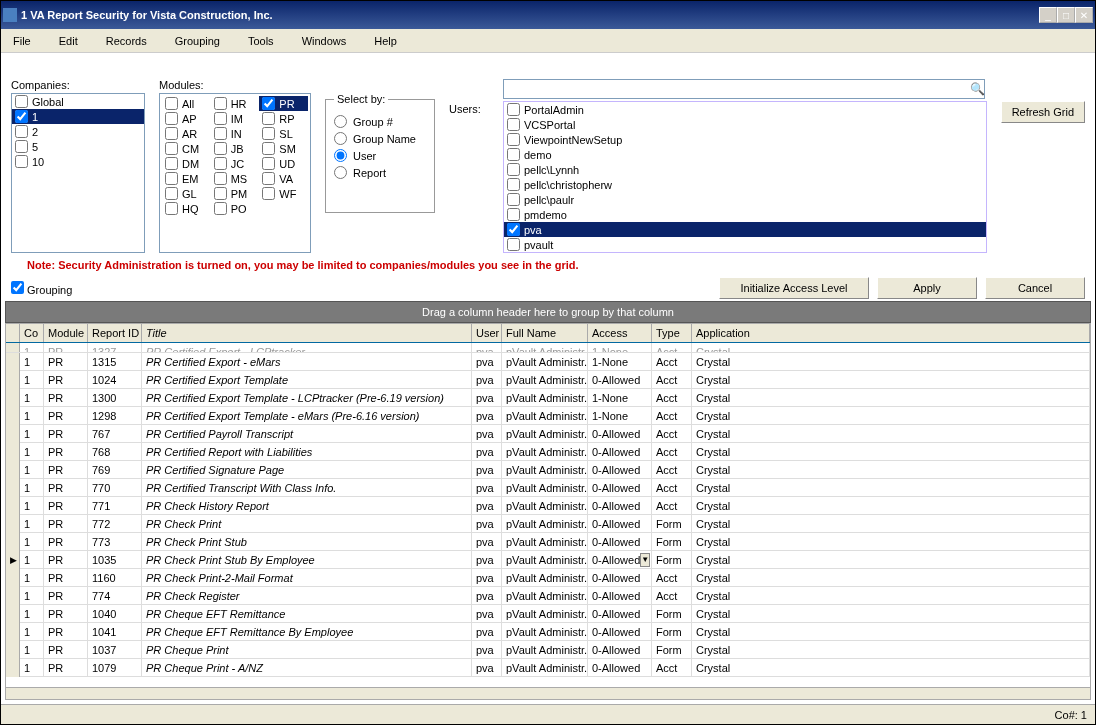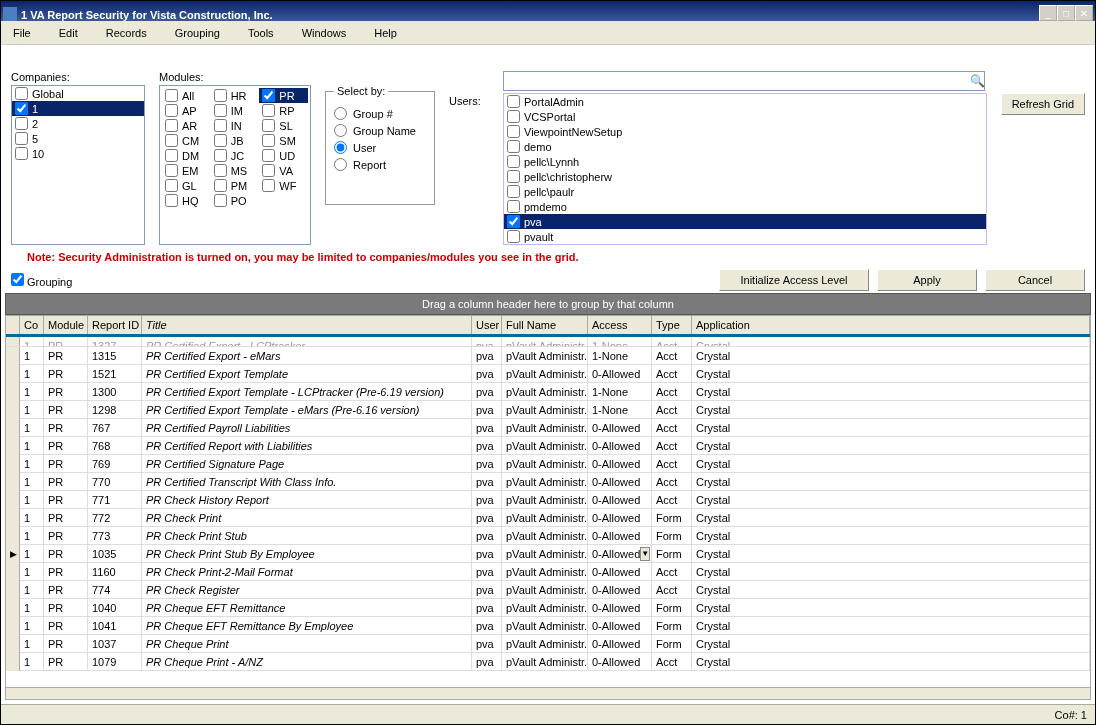--- a/index.html
+++ b/index.html
@@ -1,17 +1,17 @@
 <!DOCTYPE html>
 <html><head>
 <meta charset="utf-8">
 <style>
 * { box-sizing: border-box; margin: 0; padding: 0; }
 body { font-family: Tahoma, Arial, sans-serif; font-size: 11px; background: #fff; width: 1096px; height: 725px; overflow: hidden; border: 1px solid #000; display: flex; flex-direction: column; }
-.titlebar { background: linear-gradient(#0a246a, #3b5998); color: #fff; height: 20px; display: flex; align-items: flex-end; padding: 0 2px; }
+.titlebar { background: linear-gradient(#0a246a, #3b5998); color: #fff; height: 28px; display: flex; align-items: center; padding: 0 2px; }
 .titlebar .icon { width: 14px; height: 14px; background: #4a80c0; margin-right: 4px; display: inline-block; }
 .titlebar .title { flex: 1; font-weight: bold; font-size: 11px; }
 .winbtns { display: flex; gap: 0; }
 .winbtn { width: 18px; height: 16px; background: #d4d0c8; border: 1px outset #fff; font-size: 10px; display: flex; align-items: center; justify-content: center; cursor: pointer; font-family: "Arial"; }
 .menubar { background: #ece9d8; height: 24px; display: flex; align-items: center; padding: 0 6px; gap: 16px; border-bottom: 1px solid #ccc; }
 .menubar span { cursor: pointer; padding: 2px 6px; }
 .topzone { display: flex; padding: 6px 10px 2px 10px; gap: 14px; margin-top: 20px; }
 .label { font-size: 11px; margin-bottom: 2px; display: block; }
 .listbox { border: 1px solid #7f9db9; background: #fff; width: 134px; height: 160px; overflow: auto; font-size: 11px; }
 .listbox.mods { width: 152px; column-count: 3; column-gap: 0; height: 160px; padding: 2px; }
@@ -25,21 +25,21 @@
 .searchwrap { display: flex; align-items: center; }
 .searchbox { flex: 1; height: 20px; border: 1px solid #7f9db9; padding: 2px 4px; font-size: 11px; }
 .searchicon { width: 18px; text-align: center; margin-left: -16px; color: #7aa; font-size: 12px; }
 .userslist { flex: 1; border: 1px solid #c4b5fd; background: #fff; margin-top: 2px; height: 156px; overflow-y: scroll; }
 .btn { background: #ece9d8; border: 1px solid #888; border-top-color: #fff; border-left-color: #fff; padding: 2px 10px; height: 22px; cursor: pointer; font-size: 11px; }
 .note { color: #c00; font-weight: bold; font-size: 11px; padding: 4px 26px; }
 .toolbar2 { display: flex; align-items: center; padding: 2px 10px; gap: 8px; }
 .toolbar2 .spacer { flex: 1; }
 .groupbar { background: #7a7a7a; color: #fff; text-align: center; font-size: 11px; padding: 4px; border: 1px solid #555; margin: 0 4px; }
 .gridwrap { flex: 1; margin: 0 4px 4px 4px; border: 1px solid #aaa; display: flex; flex-direction: column; overflow: hidden; position: relative; }
-.gridhead { background: #ece9d8; display: flex; border-bottom: 3px solid #0369a1; font-size: 11px; }
+.gridhead { background: #ece9d8; display: flex; border-bottom: 1px solid #0369a1; font-size: 11px; }
 .gh { border-right: 1px solid #aaa; padding: 3px 4px; white-space: nowrap; overflow: hidden; }
 .gridbody { flex: 1; overflow-y: scroll; background: #fff; }
 .grow { display: flex; border-bottom: 1px solid #ddd; height: 18px; align-items: center; font-size: 11px; }
 .gc { border-right: 1px solid #ddd; padding: 0 4px; white-space: nowrap; overflow: hidden; height: 18px; line-height: 18px; }
 .rowsel { width: 14px; background: #ece9d8; border-right: 1px solid #aaa; text-align: center; font-size: 9px; }
 .w-co { width: 24px; } .w-mod { width: 44px; } .w-rid { width: 54px; } .w-title { width: 330px; font-style: italic; }
 .w-user { width: 30px; } .w-full { width: 86px; } .w-acc { width: 64px; } .w-type { width: 40px; } .w-app { flex: 1; }
 .partialtop { display:flex; border-bottom:1px solid #ddd; height:10px; color:#999; font-size:11px; overflow:hidden; }
 .statusbar { height: 20px; border-top: 1px solid #aaa; display: flex; align-items: center; justify-content: flex-end; padding: 0 8px; font-size: 11px; background: #ece9d8; }
 .ddcell { display: inline-flex; align-items: center; justify-content: space-between; width: 100%; }
@@ -321,21 +321,21 @@
         <div class="gc w-user">pva</div>
         <div class="gc w-full">pVault Administr.</div>
         <div class="gc w-acc">1-None</div>
         <div class="gc w-type">Acct</div>
         <div class="gc w-app">Crystal</div>
       </div>
       <div class="grow">
         <div class="gc rowsel"></div>
         <div class="gc w-co">1</div>
         <div class="gc w-mod">PR</div>
-        <div class="gc w-rid">1521</div>
+        <div class="gc w-rid">1024</div>
         <div class="gc w-title">PR Certified Export Template</div>
         <div class="gc w-user">pva</div>
         <div class="gc w-full">pVault Administr.</div>
         <div class="gc w-acc">0-Allowed</div>
         <div class="gc w-type">Acct</div>
         <div class="gc w-app">Crystal</div>
       </div>
       <div class="grow">
         <div class="gc rowsel"></div>
         <div class="gc w-co">1</div>
@@ -358,21 +358,21 @@
         <div class="gc w-full">pVault Administr.</div>
         <div class="gc w-acc">1-None</div>
         <div class="gc w-type">Acct</div>
         <div class="gc w-app">Crystal</div>
       </div>
       <div class="grow">
         <div class="gc rowsel"></div>
         <div class="gc w-co">1</div>
         <div class="gc w-mod">PR</div>
         <div class="gc w-rid">767</div>
-        <div class="gc w-title">PR Certified Payroll Liabilities</div>
+        <div class="gc w-title">PR Certified Payroll Transcript</div>
         <div class="gc w-user">pva</div>
         <div class="gc w-full">pVault Administr.</div>
         <div class="gc w-acc">0-Allowed</div>
         <div class="gc w-type">Acct</div>
         <div class="gc w-app">Crystal</div>
       </div>
       <div class="grow">
         <div class="gc rowsel"></div>
         <div class="gc w-co">1</div>
         <div class="gc w-mod">PR</div>

